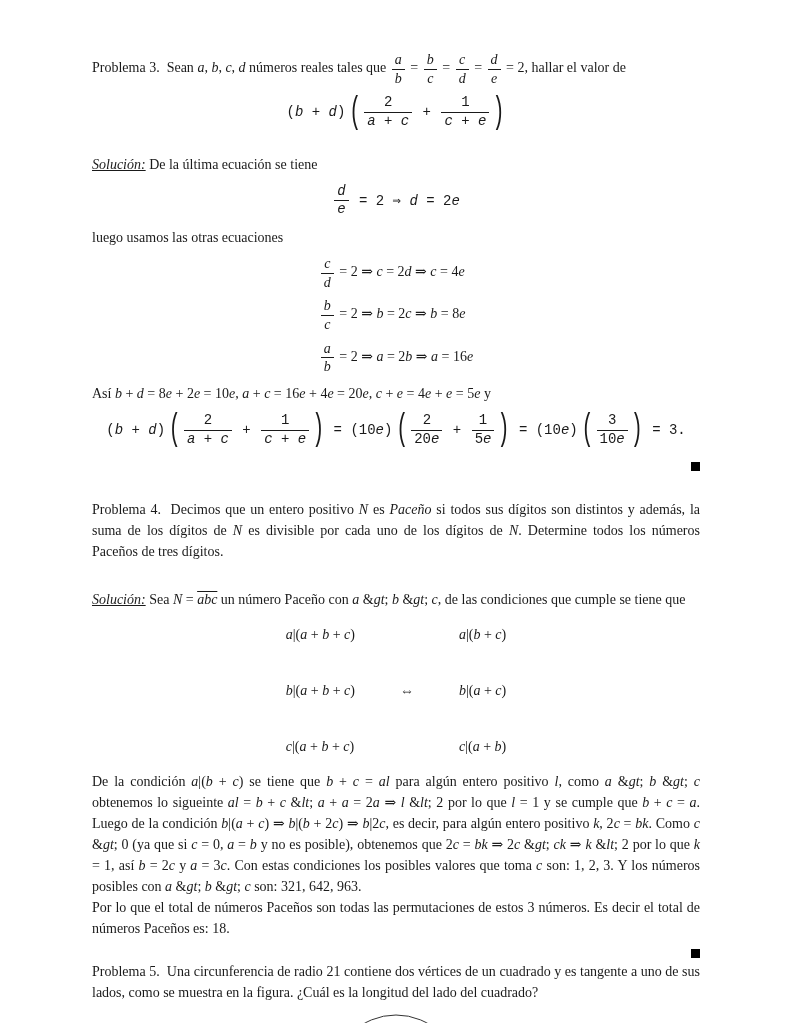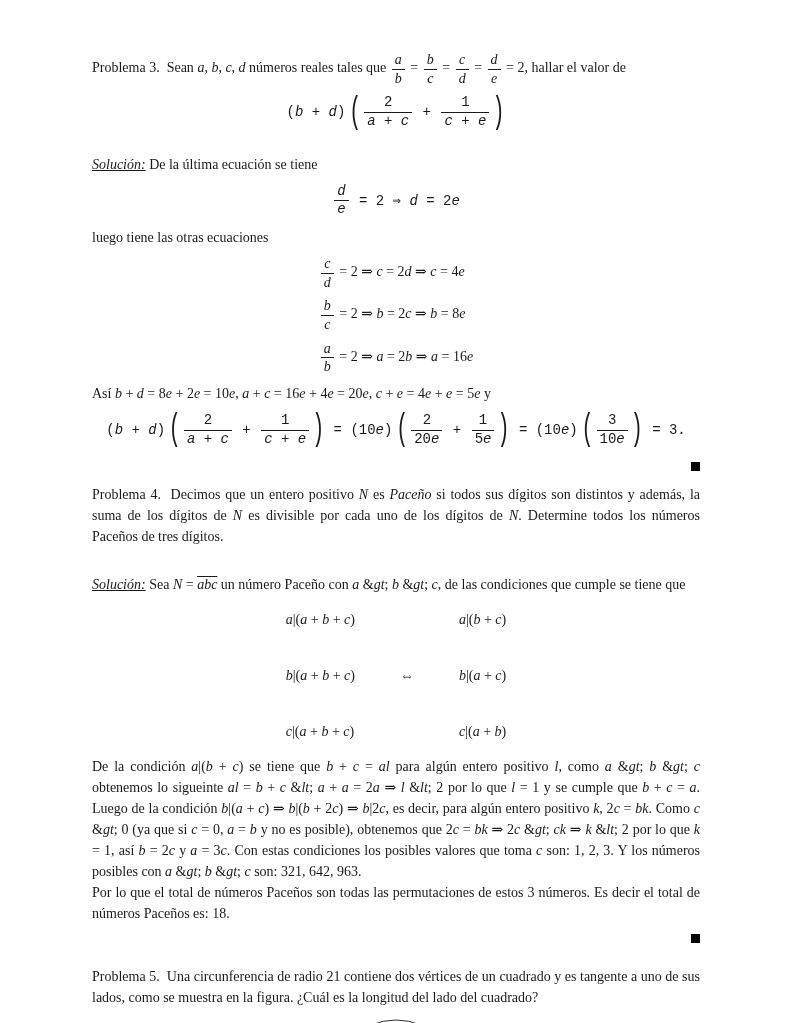--- a/index.html
+++ b/index.html
@@ -19,31 +19,31 @@
   .fd{display:block;padding:1px 3px 0;}
   .bp{display:inline-block;transform:scaleY(1.85);font-size:20px;line-height:1;vertical-align:middle;padding:0 1px;font-weight:300;}
   .disp{text-align:center;margin:9px 0;font-family:Liberation Mono, monospace;}
   .ablock{width:fit-content;margin:8px auto;text-align:left;}
   .ablock .row{margin:8px 0;}
   .dvgrid{display:grid;grid-template-columns:auto 34px auto;column-gap:12px;row-gap:3px;width:fit-content;margin:14px auto;align-items:center;gap:35px;}
   .dvgrid .mid{text-align:center;}
   .qedrow{text-align:right;height:10px;margin:4px 0 2px;}
   .qed{display:inline-block;width:9px;height:9px;background:#000;}
   .mt8{margin-top:24px;} .mt12{margin-top:7px;} .mt14{margin-top:27px;}
-  .mt16{margin-top:28px;} .mt18{margin-top:18px;}
+  .mt16{margin-top:8px;} .mt18{margin-top:33px;}
   .figwrap{text-align:center;margin:10px 0 0;}
 </style>
 </head>
 <body>
 
 <div class="par"><b>Problema 3.</b>&nbsp; Sean <span class="mm"><i>a</i>, <i>b</i>, <i>c</i>, <i>d</i></span> números reales tales que <span class="frac"><span class="fn"><i>a</i></span><span class="fd"><i>b</i></span></span><span class="mm"> = </span><span class="frac"><span class="fn"><i>b</i></span><span class="fd"><i>c</i></span></span><span class="mm"> = </span><span class="frac"><span class="fn"><i>c</i></span><span class="fd"><i>d</i></span></span><span class="mm"> = </span><span class="frac"><span class="fn"><i>d</i></span><span class="fd"><i>e</i></span></span><span class="mm"> = 2,</span> hallar el valor de</div>
 <div class="disp"><span class="mm">(<i>b</i> + <i>d</i>) </span><span class="bp">(</span><span class="frac"><span class="fn">2</span><span class="fd"><i>a</i> + <i>c</i></span></span><span class="mm"> + </span><span class="frac"><span class="fn">1</span><span class="fd"><i>c</i> + <i>e</i></span></span><span class="bp">)</span></div>
 <div class="par mt8"><span class="sol">Solución:</span> De la última ecuación se tiene</div>
 <div class="disp"><span class="frac"><span class="fn"><i>d</i></span><span class="fd"><i>e</i></span></span><span class="mm"> = 2 ⇒ <i>d</i> = 2<i>e</i></span></div>
-<div class="par">luego tiene las otras ecuaciones</div>
+<div class="par">luego usamos las otras ecuaciones</div>
 <div class="ablock">
   <div class="row"><span class="frac"><span class="fn"><i>c</i></span><span class="fd"><i>d</i></span></span><span class="mm"> = 2 ⇒ <i>c</i> = 2<i>d</i> ⇒ <i>c</i> = 4<i>e</i></span></div>
   <div class="row"><span class="frac"><span class="fn"><i>b</i></span><span class="fd"><i>c</i></span></span><span class="mm"> = 2 ⇒ <i>b</i> = 2<i>c</i> ⇒ <i>b</i> = 8<i>e</i></span></div>
   <div class="row"><span class="frac"><span class="fn"><i>a</i></span><span class="fd"><i>b</i></span></span><span class="mm"> = 2 ⇒ <i>a</i> = 2<i>b</i> ⇒ <i>a</i> = 16<i>e</i></span></div>
 </div>
 <div class="par">Así <span class="mm"><i>b</i> + <i>d</i> = 8<i>e</i> + 2<i>e</i> = 10<i>e</i>, <i>a</i> + <i>c</i> = 16<i>e</i> + 4<i>e</i> = 20<i>e</i>, <i>c</i> + <i>e</i> = 4<i>e</i> + <i>e</i> = 5<i>e</i></span> y</div>
 <div class="disp"><span class="mm">(<i>b</i> + <i>d</i>) </span><span class="bp">(</span><span class="frac"><span class="fn">2</span><span class="fd"><i>a</i> + <i>c</i></span></span><span class="mm"> + </span><span class="frac"><span class="fn">1</span><span class="fd"><i>c</i> + <i>e</i></span></span><span class="bp">)</span><span class="mm"> = (10<i>e</i>) </span><span class="bp">(</span><span class="frac"><span class="fn">2</span><span class="fd">20<i>e</i></span></span><span class="mm"> + </span><span class="frac"><span class="fn">1</span><span class="fd">5<i>e</i></span></span><span class="bp">)</span><span class="mm"> = (10<i>e</i>) </span><span class="bp">(</span><span class="frac"><span class="fn">3</span><span class="fd">10<i>e</i></span></span><span class="bp">)</span><span class="mm"> = 3.</span></div>
 <div class="qedrow"><span class="qed"></span></div>
 
 <div class="par mt18"><b>Problema 4.</b>&nbsp; Decimos que un entero positivo <span class="mm"><i>N</i></span> es <i>Paceño</i> si todos sus dígitos son distintos y además, la suma de los dígitos de <span class="mm"><i>N</i></span> es divisible por cada uno de los dígitos de <span class="mm"><i>N</i></span>. Determine todos los números Paceños de tres dígitos.</div>

